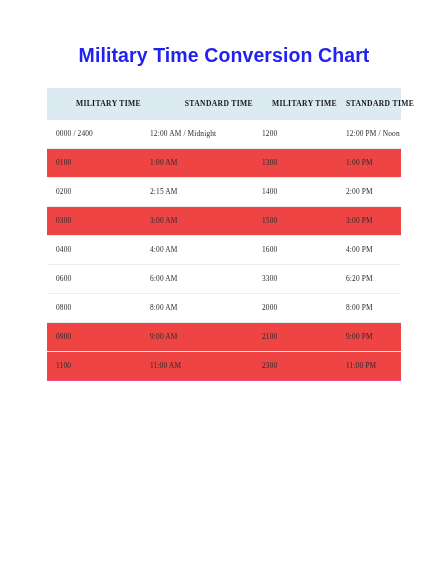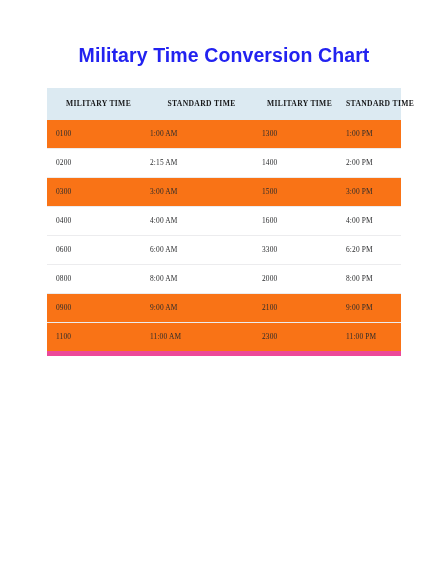--- a/index.html
+++ b/index.html
@@ -56,21 +56,21 @@
   table.conv col.c2 { width: 84px; }
   table.conv col.c3 { width: 64px; }
 
   table.conv thead th {
     background: #dceaf2;
     color: #17181a;
     font-family: "Liberation Serif", serif;
     font-weight: bold;
     font-size: 7.6px;
     letter-spacing: 0.35px;
-    text-align: center;
+    text-align: right;
     padding: 11px 0 12px 9px;
     border: 0;
     white-space: nowrap;
     vertical-align: middle;
   }
 
   table.conv tbody td {
     font-family: "Liberation Serif", serif;
     font-size: 7.4px;
     color: #2a2b2d;
@@ -79,27 +79,27 @@
     border-top: 1px solid #ececee;
     white-space: nowrap;
     vertical-align: middle;
     letter-spacing: 0.15px;
   }
 
   table.conv tbody tr.odd td {
     background: #ffffff;
   }
   table.conv tbody tr.even td {
-    background: #f97316;
+    background: #ef4444;
   }
   table.conv tbody tr:first-child td {
     border-top: 0;
   }
   table.conv tbody tr:last-child td {
-    border-bottom: 5px solid #ec4899;
+    border-bottom: 1px solid #ec4899;
     margin-top: 10px;
   }
 </style>
 </head>
 <body>
 
 <div class="page">
 
   <div class="doc-title">Military Time Conversion Chart</div>
 
@@ -113,20 +113,26 @@
       </colgroup>
       <thead>
         <tr>
           <th>MILITARY TIME</th>
           <th>STANDARD TIME</th>
           <th>MILITARY TIME</th>
           <th>STANDARD TIME</th>
         </tr>
       </thead>
       <tbody>
+          <tr class="odd">
+            <td>0000 / 2400</td>
+            <td>12:00 AM / Midnight</td>
+            <td>1200</td>
+            <td>12:00 PM / Noon</td>
+          </tr>
           <tr class="even">
             <td>0100</td>
             <td>1:00 AM</td>
             <td>1300</td>
             <td>1:00 PM</td>
           </tr>
           <tr class="odd">
             <td>0200</td>
             <td>2:15 AM</td>
             <td>1400</td>

